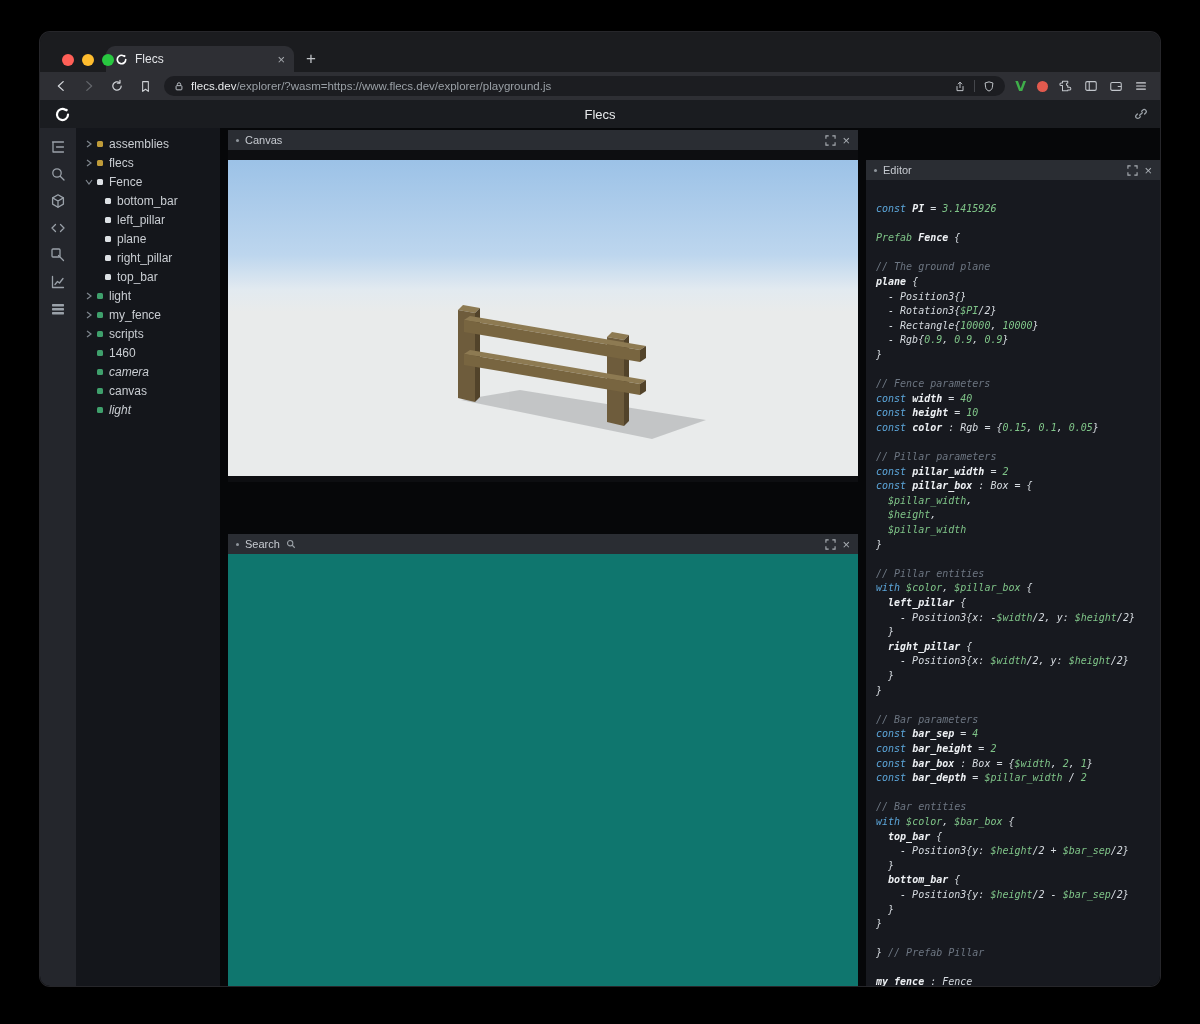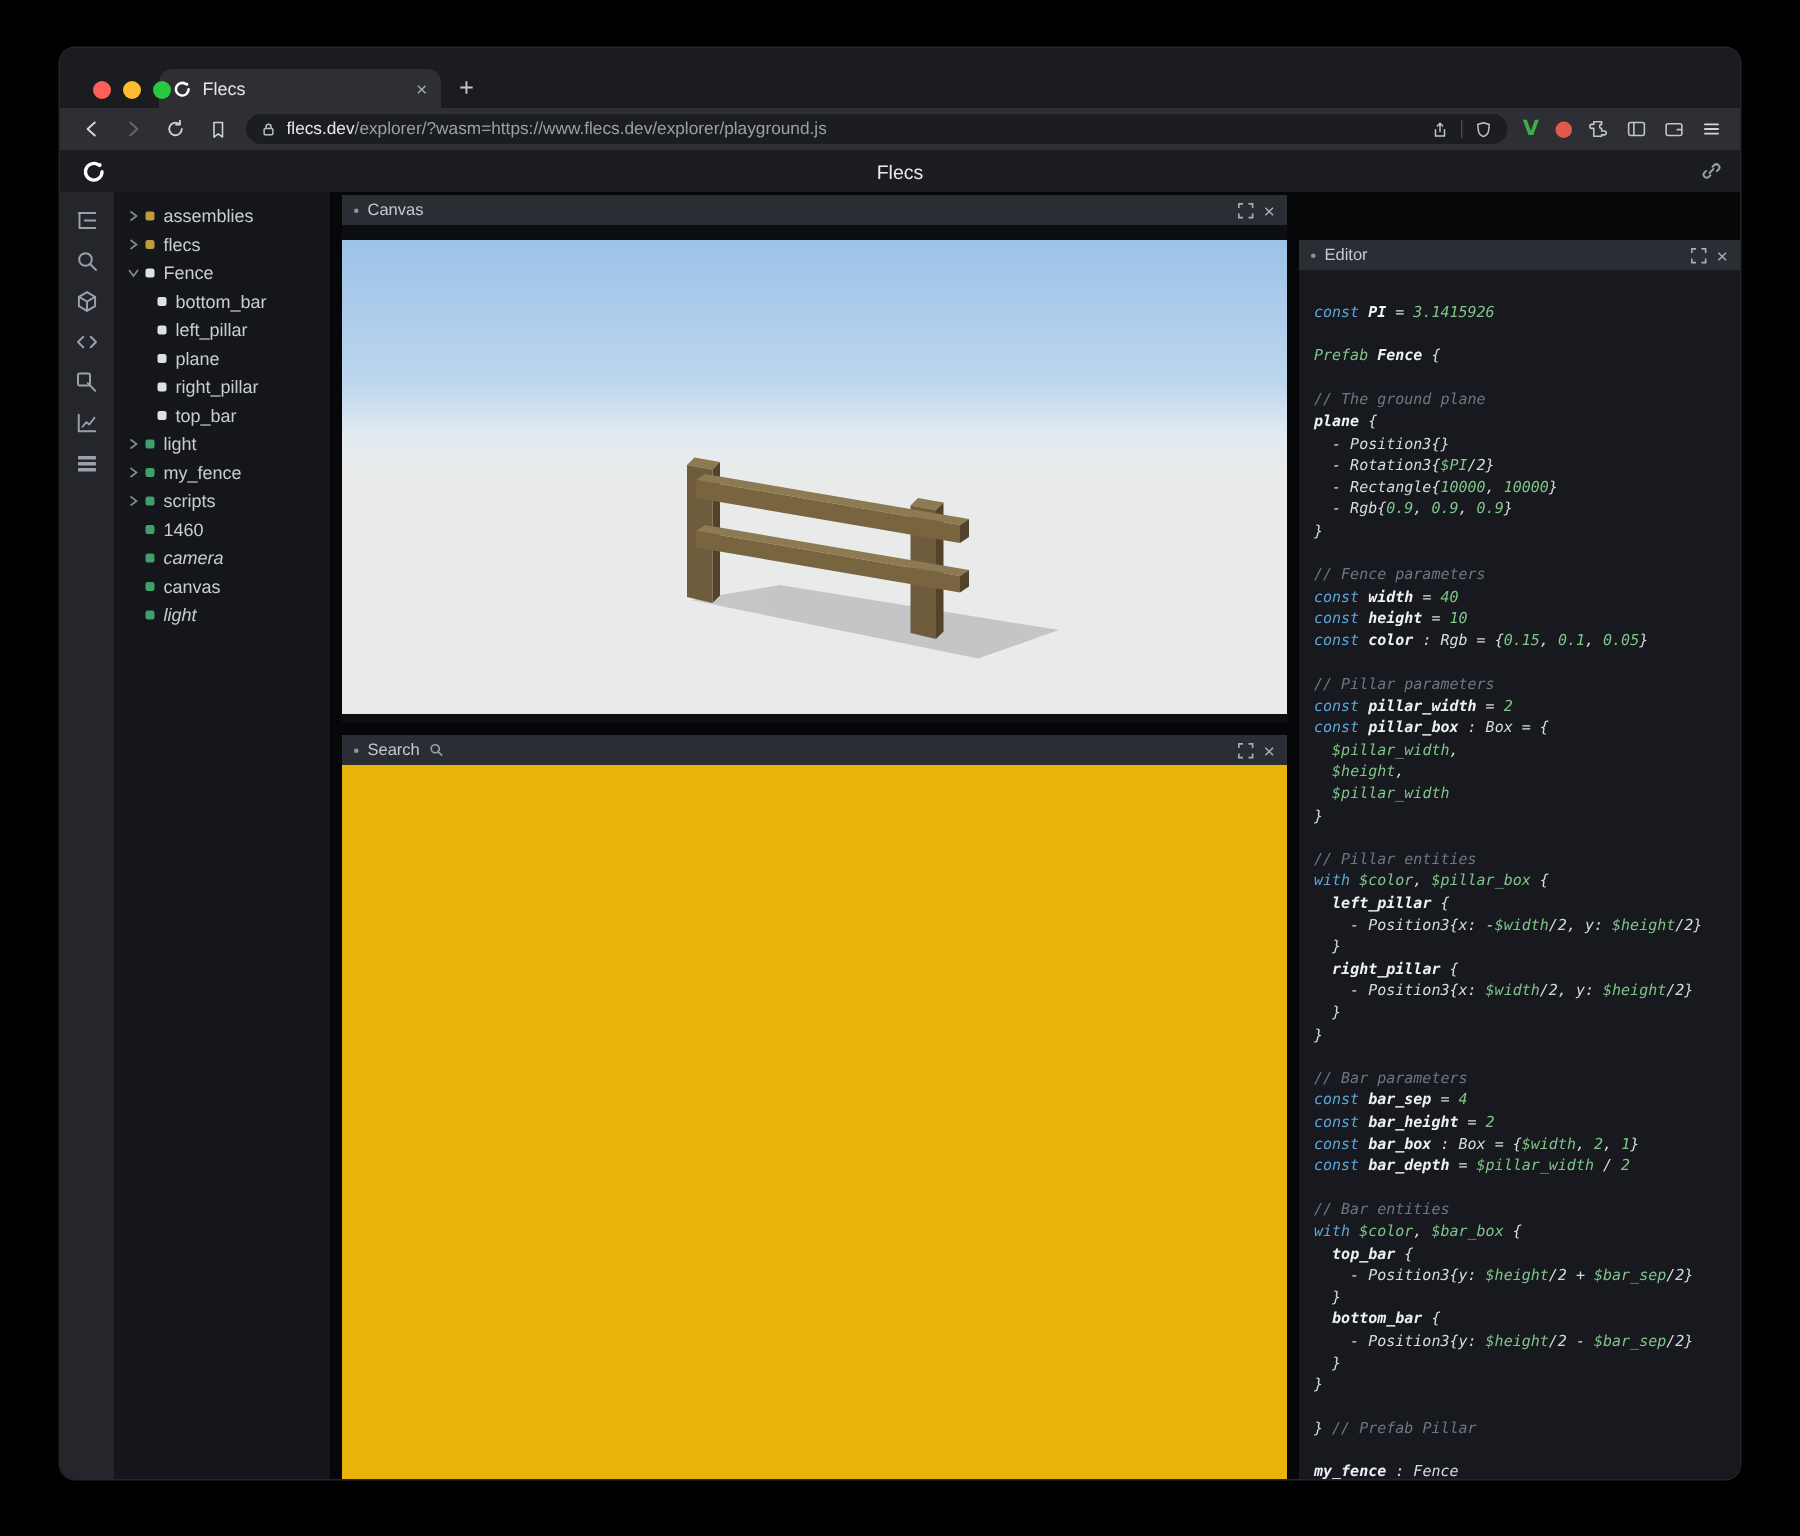--- a/index.html
+++ b/index.html
@@ -48,21 +48,21 @@
   .panel{display:flex;flex-direction:column;min-height:0;}
   .panel-header{height:20px;background:#2a2d33;display:flex;align-items:center;gap:6px;padding:0 8px;font-size:11px;color:#c6cad0;flex:none;}
   .ph-dot{width:3px;height:3px;border-radius:50%;background:#8f959c;flex:none;}
   .ph-spacer{flex:1;}
   .ph-icon{color:#a9aeb4;display:flex;}
   .ph-close{color:#a9aeb4;font-size:13px;line-height:1;}
   .canvas-panel{height:352px;flex:none;background:#0d0e11;}
   .viewport{margin-top:10px;width:100%;height:316px;position:relative;
             background:linear-gradient(180deg,var(--sky_top) 0%,#bdd6ee 30%,#e2eaf0 41%,var(--ground) 48%,var(--ground) 100%);}
   .viewport svg{position:absolute;left:0;top:0;}
-  .search-panel{flex:1;background:#eab308;}
+  .search-panel{flex:1;background:#0f766e;margin-top:44px;}
   .search-body{flex:1;}
   .editor-panel{flex:1;background:#17191f;}
   .code{flex:1;overflow:hidden;padding:22px 10px 10px;font-family:"DejaVu Sans Mono",monospace;font-size:10px;line-height:14.6px;}
   .code-line{white-space:pre;height:14.6px;font-style:italic;}
   .tok-k{color:var(--code_keyword);}
   .tok-g{color:var(--code_green);}
   .tok-c{color:var(--code_comment);}
   .tok-w{color:var(--code_plain);}
   .tok-b{color:#eef1f4;font-weight:bold;}
 </style>

